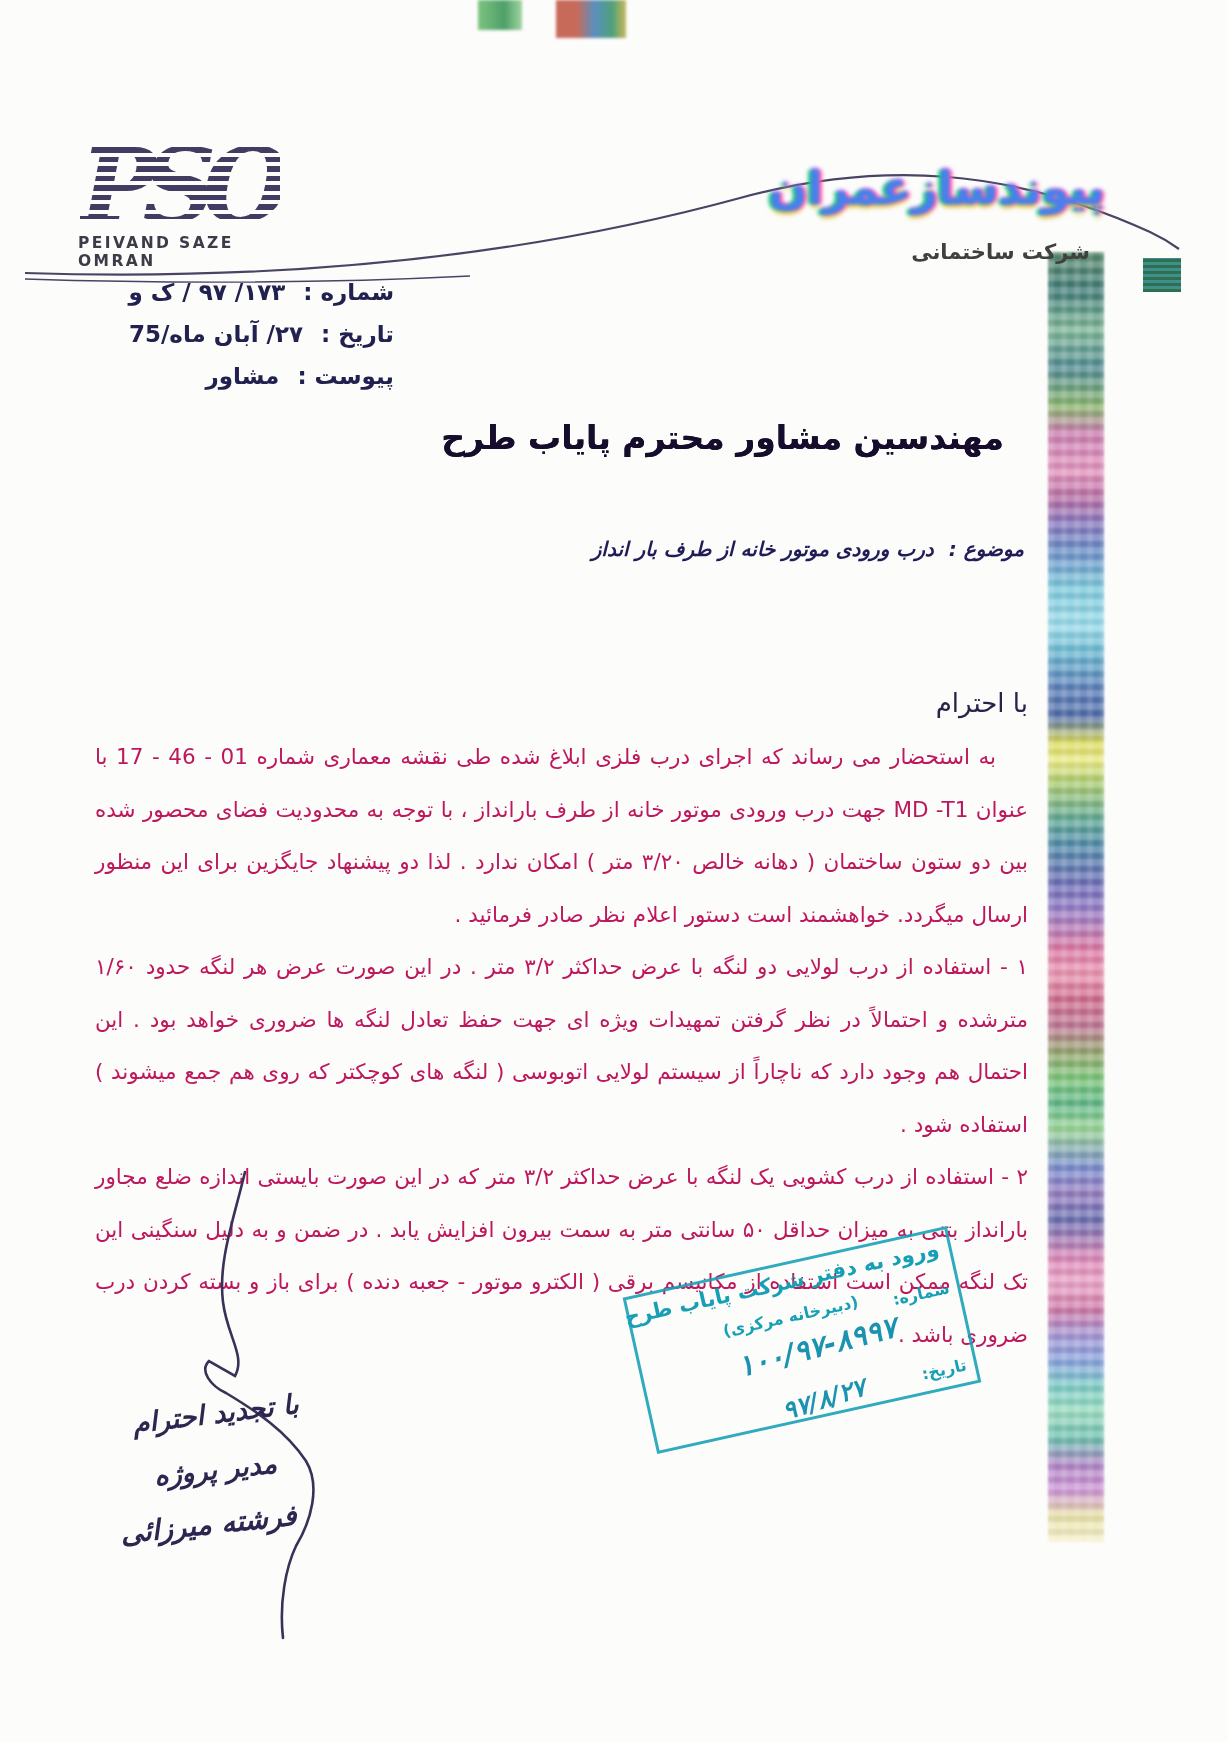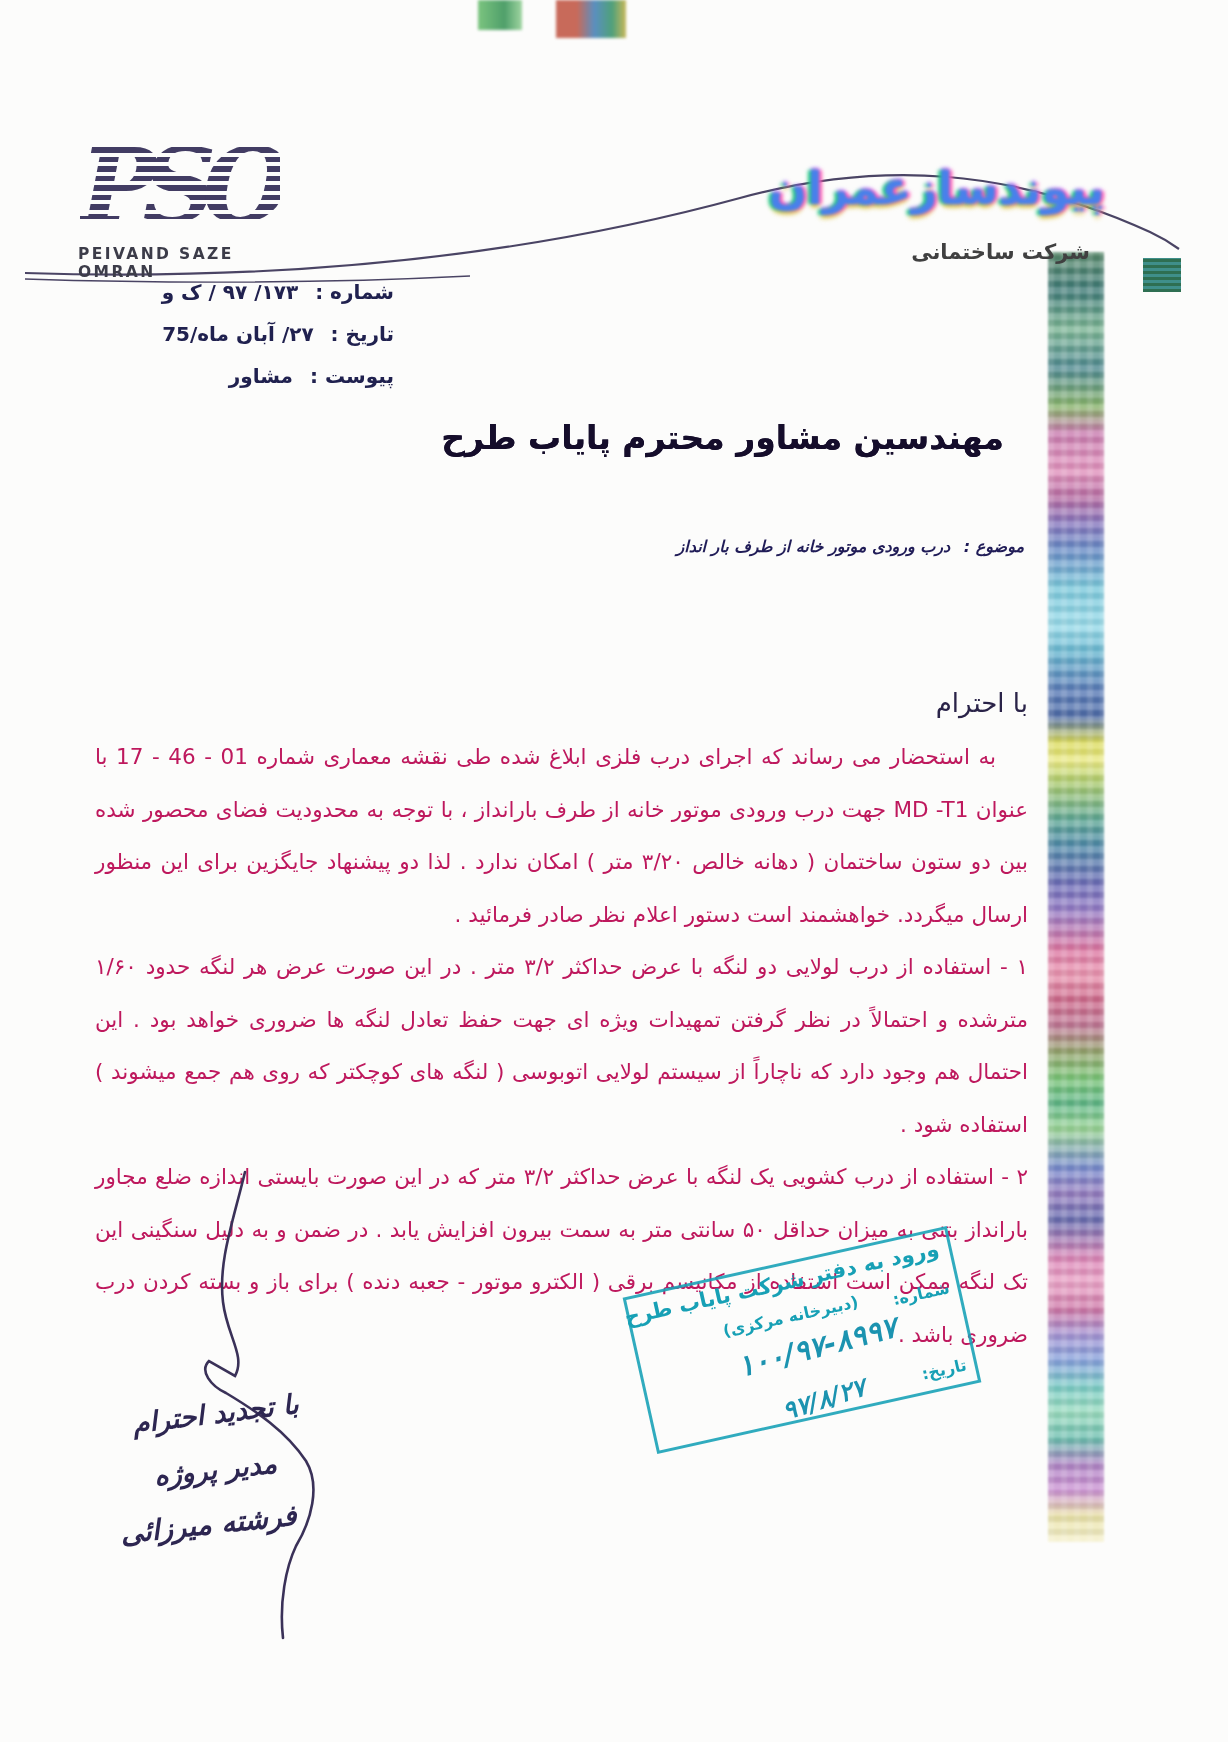--- a/index.html
+++ b/index.html
@@ -7,46 +7,46 @@
        font-family:"DejaVu Sans",sans-serif;}
   .page{position:relative;width:1228px;height:1742px;background:#fcfcfb;}
 
   
   .pso-box{position:absolute;left:80px;top:138px;width:200px;height:102px;overflow:hidden;}
   .pso-text{font-family:"DejaVu Serif",serif;font-weight:bold;font-style:italic;
             font-size:102px;line-height:96px;letter-spacing:-14px;color:#423c63;}
   .pso-stripes{position:absolute;inset:0;
        background:repeating-linear-gradient(180deg,transparent 0 5.5px,#fcfcfb 5.5px 9.5px);}
   .pso-sub{position:absolute;left:78px;top:234px;width:230px;font-size:15.5px;
-           letter-spacing:2.4px;font-weight:600;color:#3c3c49;margin-top:11px;}
+           letter-spacing:2.4px;font-weight:600;color:#3c3c49;}
 
   
   .swoosh{position:absolute;left:0;top:0;}
 
   
   .fa-logo{position:absolute;left:920px;top:162px;width:185px;text-align:center;
            font-size:45px;font-weight:bold;color:#5a7fc6;direction:rtl;
            text-shadow:3px 0 3px #d464a8, -3px 0 3px #44bb8e, 0 3px 4px #c9b54d, 0 -2px 3px #8a5fd0;
            filter:blur(1.6px) saturate(1.5);}
   .fa-company-type{position:absolute;right:138px;top:240px;font-size:21px;font-weight:bold;
            color:#404040;direction:rtl;filter:blur(.3px);}
 
   
   .meta{position:absolute;left:138px;top:280px;width:256px;direction:rtl;
-        color:#20214f;font-weight:bold;font-size:20px;}
+        color:#20214f;font-weight:bold;font-size:23px;}
   .meta-row{line-height:25px;margin-bottom:17px;white-space:nowrap;}
   .meta-row .lbl{margin-left:10px;}
 
   
   .title{position:absolute;right:224px;top:418px;direction:rtl;font-size:33px;
          font-weight:bold;color:#150d2b;letter-spacing:.5px;
          text-shadow:0 0 .6px #150d2b;}
   .subject,.project{position:absolute;right:204px;direction:rtl;font-style:italic;
          font-weight:bold;color:#201c57;}
-  .subject{top:537px;font-size:16px;}
+  .subject{top:537px;font-size:20px;}
   .project{top:569px;font-size:18.5px;}
   .subject .lbl,.project .lbl{margin-left:8px;}
 
   
   .salutation{position:absolute;right:200px;top:688px;direction:rtl;font-size:26px;
               color:#2a2348;font-weight:500;}
   .letter-body{position:absolute;right:200px;left:95px;top:731px;direction:rtl;
                text-align:justify;font-size:21.5px;line-height:52.5px;color:#be185d;
                font-weight:500;}
   .letter-body p{margin:0;}

